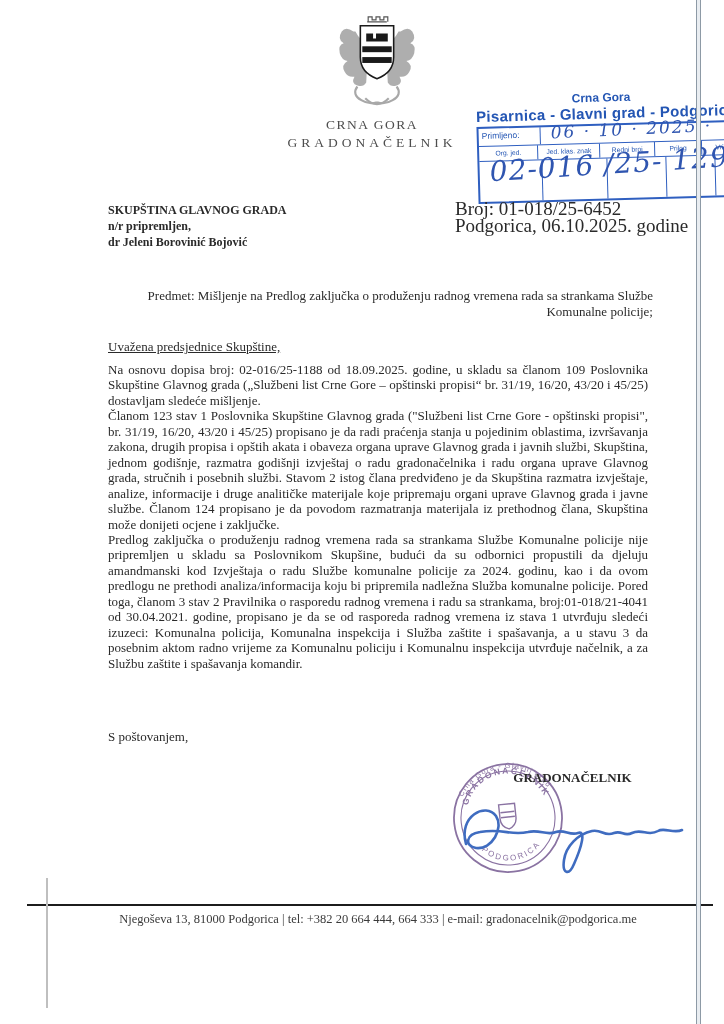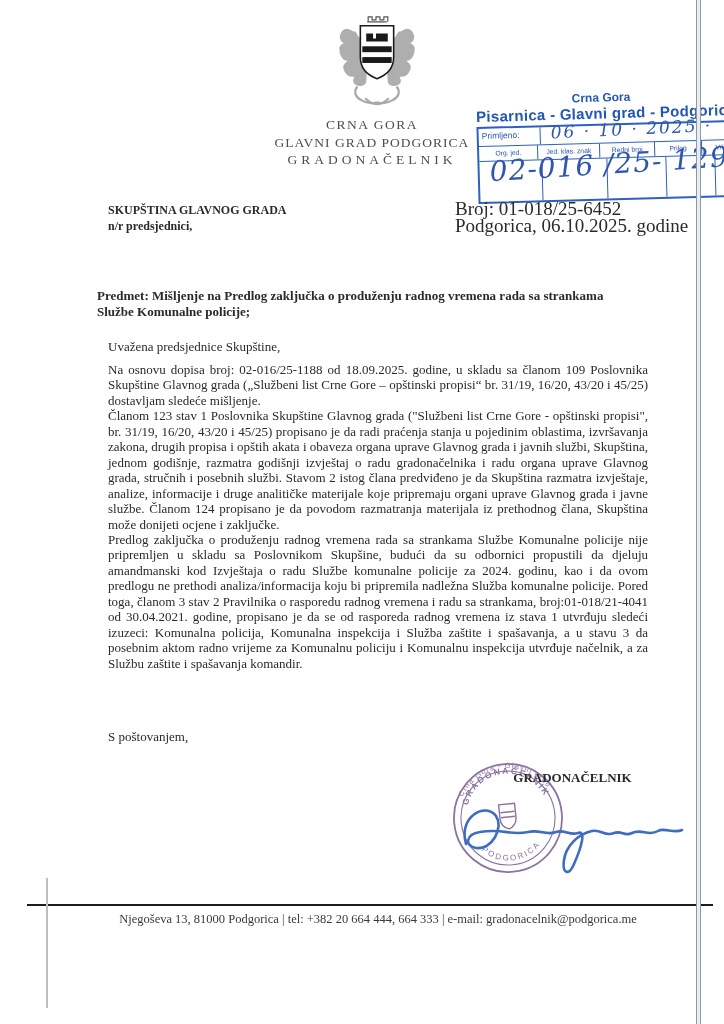--- a/index.html
+++ b/index.html
@@ -51,22 +51,22 @@
     transform:rotate(-1deg);white-space:nowrap;
   }
   .hw-num{
     position:absolute;left:10px;top:22px;font-size:28px;letter-spacing:1px;
     transform:rotate(-2deg);white-space:nowrap;
   }
   
   .recipient{position:absolute;left:108px;top:202px;font-size:12px;font-weight:bold;line-height:16px;}
   .ref{position:absolute;left:455px;top:200px;font-size:19px;line-height:17px;}
   
-  .subject{position:absolute;left:97px;top:288px;width:545px;font-size:13px;font-weight:bold;line-height:16px;}
-  .salutation{position:absolute;left:108px;top:339px;font-size:13px;}
+  .subject{position:absolute;left:108px;top:288px;width:545px;font-size:13px;font-weight:normal;line-height:16px;text-align:right;}
+  .salutation{position:absolute;left:108px;top:339px;font-size:13px;text-decoration:underline;}
   .letter-body{position:absolute;left:108px;top:362px;width:540px;font-size:13px;line-height:15.45px;text-align:justify;}
   .letter-body p{margin:0;}
   .closing{position:absolute;left:108px;top:729px;font-size:13px;}
   
   .sig-block{position:absolute;left:460px;top:770px;width:225px;text-align:center;font-size:13px;font-weight:bold;line-height:15px;}
   .round-stamp{position:absolute;left:448px;top:758px;width:120px;height:120px;opacity:.88;transform:rotate(-6deg);}
   .signature-svg{position:absolute;left:446px;top:786px;width:252px;height:96px;}
   
   .footer-line{position:absolute;left:27px;top:904px;width:686px;height:2px;background:#1c1c1c;}
   .footer-text{position:absolute;left:0;top:912px;width:724px;text-align:center;font-size:12.5px;color:#3a3a3a;padding-left:16px;}
@@ -99,21 +99,20 @@
     <path d="M33 16 h34 v32 q0 16 -17 22 q-17 -6 -17 -22 z" fill="#ffffff" stroke="#1a1a1a" stroke-width="1.6"></path>
 
     <path d="M39 32 v-8 h7 v5 h3 v-5 h12 v8 z" fill="#1a1a1a"></path>
 
     <rect x="35" y="37" width="30" height="6" fill="#1a1a1a"></rect>
     <rect x="35" y="48" width="30" height="6" fill="#1a1a1a"></rect>
   </svg>
 
   <div class="org-header">
     <div class="l1">CRNA GORA</div>
-    <div class="l2">GLAVNI GRAD PODGORICA</div>
     <div class="l3">GRADONAČELNIK</div>
   </div>
 
   <div class="intake-stamp">
     <div class="s-line1">Crna Gora</div>
     <div class="s-line2">Pisarnica - Glavni grad - Podgorica</div>
     <div class="stamp-table">
       <div class="stamp-row1">
         <span class="primljeno">Primljeno:</span>
       </div>
@@ -131,21 +130,22 @@
           <i></i>
           <i style="border-right:none"></i>
       </div>
       <div class="hw hw-date">06 · 10 · 2025 ·</div>
       <div class="hw hw-num">02-016 /25- 1295</div>
     </div>
   </div>
 
   <div class="recipient">
     <div>SKUPŠTINA GLAVNOG GRADA</div>
-    <div>n/r predsjednici,</div>
+    <div>n/r pripremljen,</div>
+    <div>dr Jeleni Borovinić Bojović</div>
   </div>
 
   <div class="ref">
     <div>Broj: 01-018/25-6452</div>
     <div>Podgorica, 06.10.2025. godine</div>
   </div>
 
   <div class="subject">Predmet: Mišljenje na Predlog zaključka o produženju radnog vremena rada sa strankama Službe Komunalne policije;</div>
 
   <div class="salutation">Uvažena predsjednice Skupštine,</div>

